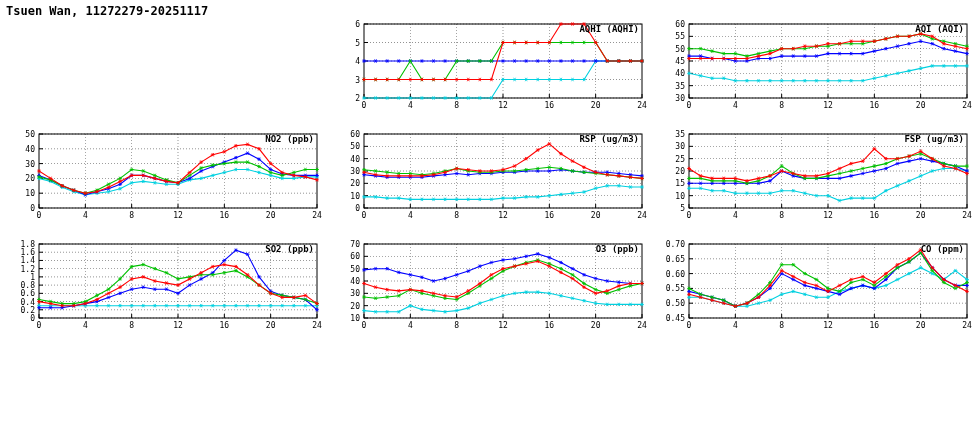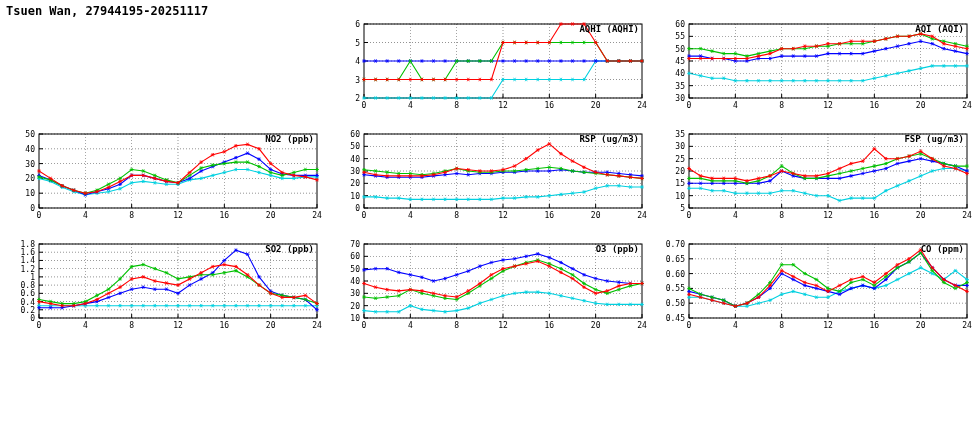--- a/index.html
+++ b/index.html
@@ -6,21 +6,21 @@
   body{width:975px;height:447px;position:relative;font-family:"DejaVu Sans Mono",monospace;}
   #title{position:absolute;left:6px;top:4px;font-size:12px;font-weight:bold;color:#000;letter-spacing:0px;}
   .panel{position:absolute;}
   .panel svg{display:block;}
   .plabel{font-family:"DejaVu Sans Mono",monospace;font-size:9px;font-weight:bold;fill:#000;}
   .tick{font-family:"DejaVu Sans Mono",monospace;font-size:8px;fill:#000;}
 </style>
 </head>
 <body>
 
-<div id="title">Tsuen Wan, 27944195-20251117</div>
+<div id="title">Tsuen Wan, 11272279-20251117</div>
 
 <div class="panel" style="left:330px;top:14px;">
     <svg width="318" height="102" viewBox="0 0 318 102">
       <rect x="0" y="0" width="318" height="102" fill="#ffffff"></rect>
       <line x1="34" y1="84" x2="312" y2="84" stroke="#000" stroke-width="0.5" stroke-dasharray="1,2" opacity="0.85"></line>
       <line x1="34" y1="65.5" x2="312" y2="65.5" stroke="#000" stroke-width="0.5" stroke-dasharray="1,2" opacity="0.85"></line>
       <line x1="34" y1="47" x2="312" y2="47" stroke="#000" stroke-width="0.5" stroke-dasharray="1,2" opacity="0.85"></line>
       <line x1="34" y1="28.5" x2="312" y2="28.5" stroke="#000" stroke-width="0.5" stroke-dasharray="1,2" opacity="0.85"></line>
       <line x1="34" y1="10" x2="312" y2="10" stroke="#000" stroke-width="0.5" stroke-dasharray="1,2" opacity="0.85"></line>
       <line x1="80.33333333333333" y1="10" x2="80.33333333333333" y2="84" stroke="#000" stroke-width="0.5" stroke-dasharray="1,2" opacity="0.85"></line>

